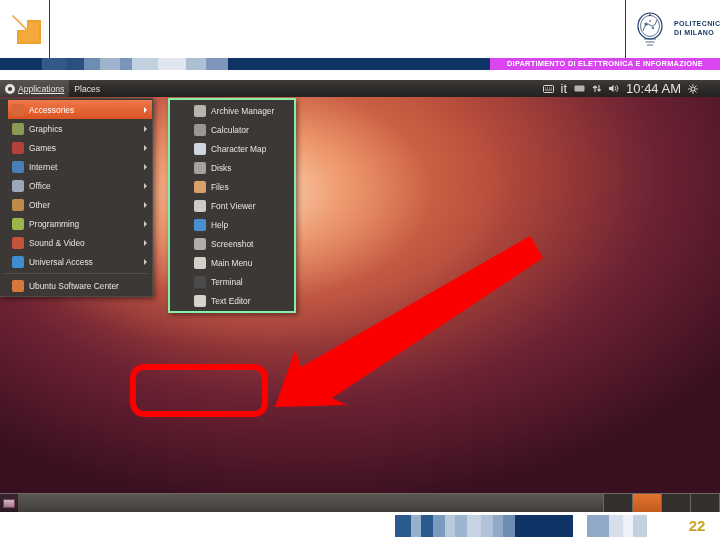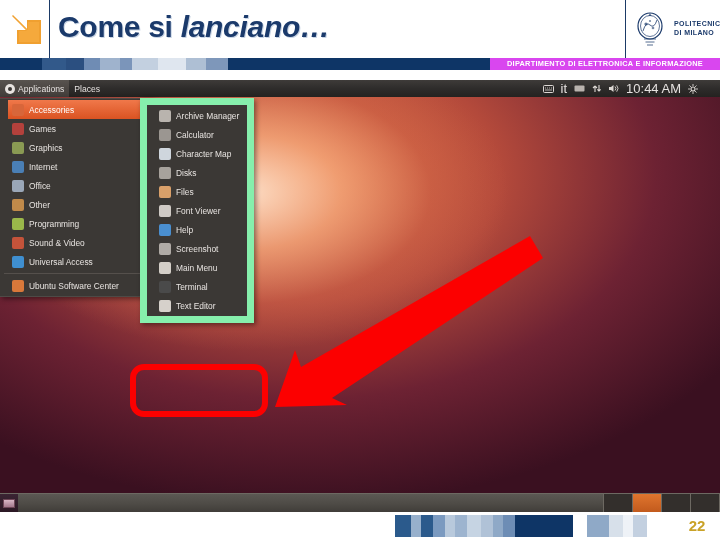--- a/index.html
+++ b/index.html
@@ -103,20 +103,21 @@
     display: flex; align-items: center;
     color: #e6e2e0;
     font-size: 8.6px;
   }
   #panel .ubtn {
     display: flex; align-items: center; gap: 3px;
     padding: 0 5px; height: 17px;
   }
   #panel-apps {
     background: linear-gradient(180deg, #58534f 0%, #413c39 100%);
+    text-decoration: underline;
   }
   #ubuntu-logo {
     width: 10px; height: 10px; border-radius: 50%;
     background: #e7e2df;
     position: relative;
   }
   #ubuntu-logo::after {
     content: ""; position: absolute;
     left: 3px; top: 3px; width: 4px; height: 4px;
     border-radius: 50%; background: #3a3735;
@@ -133,25 +134,25 @@
   #menu1 {
     position: absolute; left: 0; top: 18px;
     width: 152px;
     background: #3b3835;
     border: 1px solid #4e4a46;
     border-left: none;
     padding: 1px 0;
     box-shadow: 2px 2px 5px rgba(0,0,0,0.45);
   }
   #menu2 {
-    position: absolute; left: 140px; top: 18px;
+    position: absolute; left: 168px; top: 18px;
     width: 100px;
     background: #3b3835;
-    border: 7px solid #86efac;
-    padding: 1px 0;
+    border: 2px solid #86efac;
+    padding: 1px 12px;
     box-shadow: 2px 2px 5px rgba(0,0,0,0.45);
   }
   .mi {
     display: flex; align-items: center;
     height: 19px;
     padding: 0 4px;
     color: #e8e4e1;
     font-size: 8.4px;
     white-space: nowrap;
     position: relative;
@@ -257,23 +258,20 @@
 
     <div id="header-arrow">
       <svg viewBox="0 0 40 40" width="40" height="40">
         <path d="M6 5 L20 19 L20 10 L34 10 L34 34 L10 34 L10 20 L19 20 L5 6 Z" fill="#f0a030"></path>
         <path d="M7 6 L21 20 L21 12 L32 12 L32 32 L12 32 L12 21 L20 21 Z" fill="#f5a93c"></path>
       </svg>
     </div>
 
     <div id="header-divider"></div>
 
-    <div id="title">
-      <span>Come si </span><span class="ital">lanciano…</span>
-    </div>
 
     <div id="logo-divider"></div>
 
     <div id="logo-wrap">
       <svg id="logo-seal" viewBox="0 0 36 40">
         <ellipse cx="18" cy="18" rx="12" ry="13" fill="none" stroke="#1b3a6b" stroke-width="1.2"></ellipse>
         <ellipse cx="18" cy="18" rx="9.5" ry="10.5" fill="none" stroke="#1b3a6b" stroke-width="0.7"></ellipse>
         <path d="M11 23 Q14 13 18 17 Q22 21 25 12" fill="none" stroke="#1b3a6b" stroke-width="0.8"></path>
         <circle cx="14" cy="16" r="1.6" fill="#1b3a6b" opacity="0.7"></circle>
         <circle cx="21" cy="20" r="1.3" fill="#1b3a6b" opacity="0.6"></circle>
@@ -351,27 +349,27 @@
       </div>
     </div>
 
     <div id="menu1">
         <div class="mi sel">
           <span class="mico" style="background: rgb(216, 102, 58);"></span>
           <span>Accessories</span>
           <span class="arw"></span>
         </div>
         <div class="mi">
+          <span class="mico" style="background: rgb(138, 154, 83);"></span>
+          <span>Graphics</span>
+          <span class="arw"></span>
+        </div>
+        <div class="mi">
           <span class="mico" style="background: rgb(180, 65, 60);"></span>
           <span>Games</span>
-          <span class="arw"></span>
-        </div>
-        <div class="mi">
-          <span class="mico" style="background: rgb(138, 154, 83);"></span>
-          <span>Graphics</span>
           <span class="arw"></span>
         </div>
         <div class="mi">
           <span class="mico" style="background: rgb(74, 127, 181);"></span>
           <span>Internet</span>
           <span class="arw"></span>
         </div>
         <div class="mi">
           <span class="mico" style="background: rgb(154, 167, 184);"></span>
           <span>Office</span>

